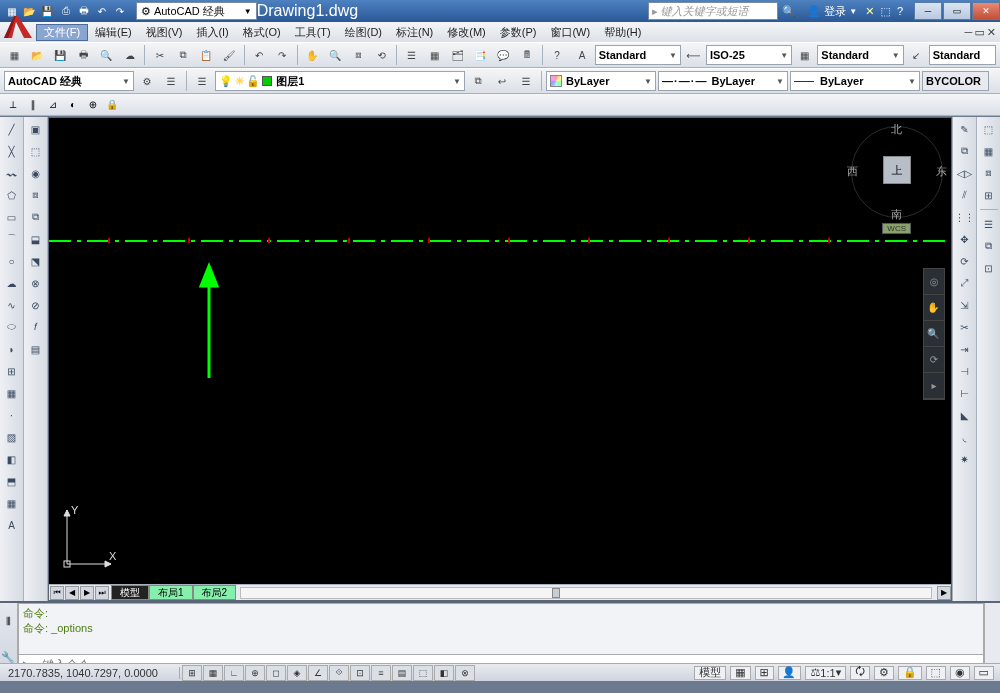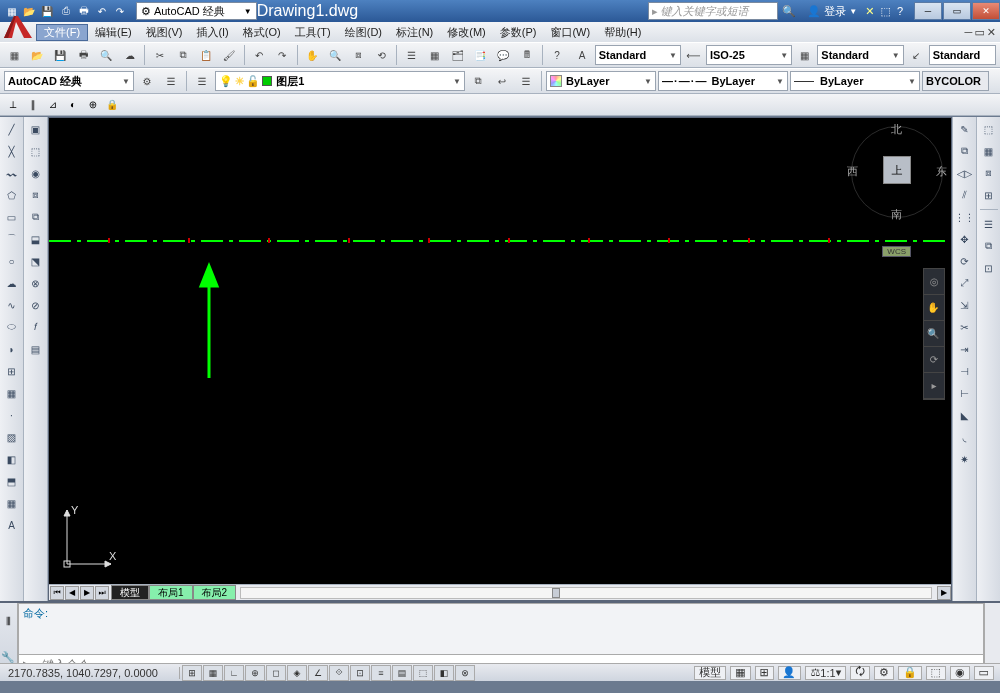--- a/index.html
+++ b/index.html
@@ -55,26 +55,26 @@
 .viewcube .dir { position:absolute; color:#aaa; font-size:11px; }
 .navbar-r { position:absolute; right:6px; top:150px; width:22px; background:rgba(60,65,75,0.7); border:1px solid #444; display:flex; flex-direction:column; }
 .navbar-r .nbtn { height:26px; border-bottom:1px solid #444; display:flex; align-items:center; justify-content:center; color:#999; font-size:10px; }
 
 .ucs { position:absolute; bottom:10px; left:10px; }
 .ucs svg { width:60px; height:70px; }
 
 .dashed-line { position:absolute; top:122px; left:0; right:0; height:2px; }
 .arrow-cursor { position:absolute; top:142px; left:148px; }
 
-.wcs-badge { position:absolute; top:128px; right:40px; background:#8aa06a; border:1px solid #556; color:#333; font-size:8px; padding:0 4px; }
+.wcs-badge { position:absolute; top:105px; right:40px; background:#8aa06a; border:1px solid #556; color:#333; font-size:8px; padding:0 4px; }
 
 .cmdline { position:absolute; left:0; right:0; bottom:18px; height:74px; background:#93a0b3; border-top:2px solid #5a6578; display:flex; }
 .cmdline .handle { width:18px; background:linear-gradient(#e5e8ee,#cfd5df); border-right:1px solid #aaa; display:flex; flex-direction:column; align-items:center; justify-content:space-around; }
 .cmdline .body { flex:1; display:flex; flex-direction:column; }
-.cmdline .history { flex:1; background:#f2f3f6; border:1px solid #aaa; padding:2px 4px; color:#0369a1; font-family:SimSun,monospace; font-size:12px; overflow:hidden; }
+.cmdline .history { flex:1; background:#f2f3f6; border:1px solid #aaa; padding:2px 4px; color:#4d7c0f; font-family:SimSun,monospace; font-size:12px; overflow:hidden; }
 .cmdline .input-row { height:20px; background:#fff; border:1px solid #aaa; border-top:none; display:flex; align-items:center; padding:0 4px; gap:4px; }
 .cmdline .input-row .chev { font-size:10px; color:#666; }
 .cmdline .input-row input { border:none; flex:1; font-size:12px; font-style:italic; color:#888; outline:none; }
 .cmdline .vscroll { width:16px; background:#e8eaef; border-left:1px solid #aaa; }
 
 .statusbar { position:absolute; left:0; right:0; bottom:12px; height:18px; background:linear-gradient(#e8eaef,#cfd5df); border-top:1px solid #aaa; display:flex; align-items:center; font-size:11px; color:#333; }
 .statusbar .coords { padding:0 8px; border-right:1px solid #aaa; width:180px; }
 .statusbar .toggles { display:flex; gap:1px; margin-left:2px; }
 .statusbar .tg { width:20px; height:16px; background:#dbe0e7; border:1px solid #aaa; display:flex; align-items:center; justify-content:center; font-size:9px; }
 .statusbar .right { margin-left:auto; display:flex; align-items:center; gap:4px; padding-right:6px; }
@@ -390,20 +390,21 @@
 </div>
 
 <div class="cmdline">
   <div class="handle">
     <span>⦀</span>
     <span>🔧</span>
   </div>
   <div class="body">
     <div class="history">
       <div>命令:</div>
+      <div>命令: _options</div>
     </div>
     <div class="input-row">
       <span class="chev">▷_</span>
       <input type="text" placeholder="键入命令" style="">
     </div>
   </div>
   <div class="vscroll"></div>
 </div>
 
 <div class="statusbar">

